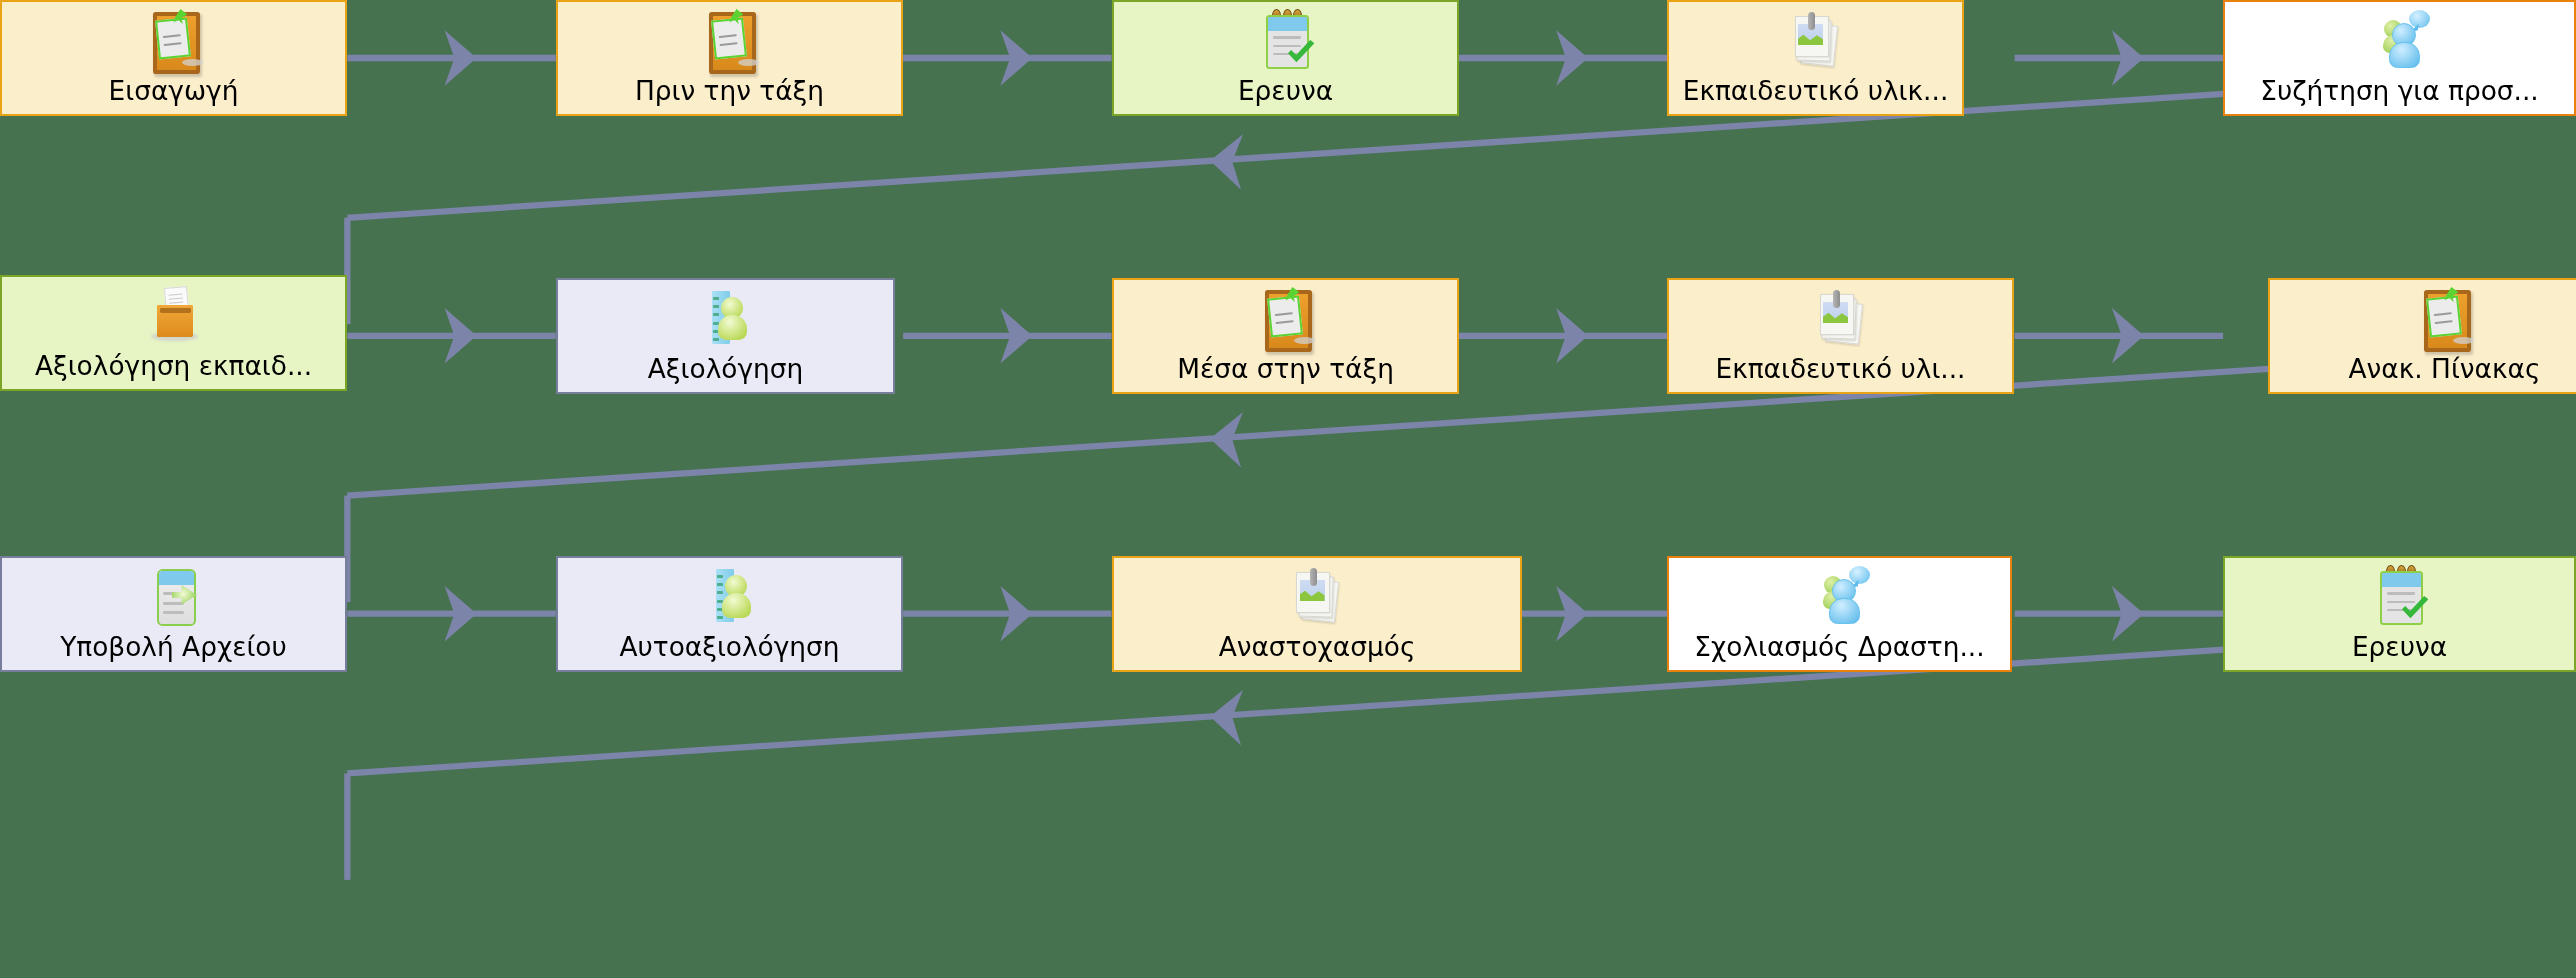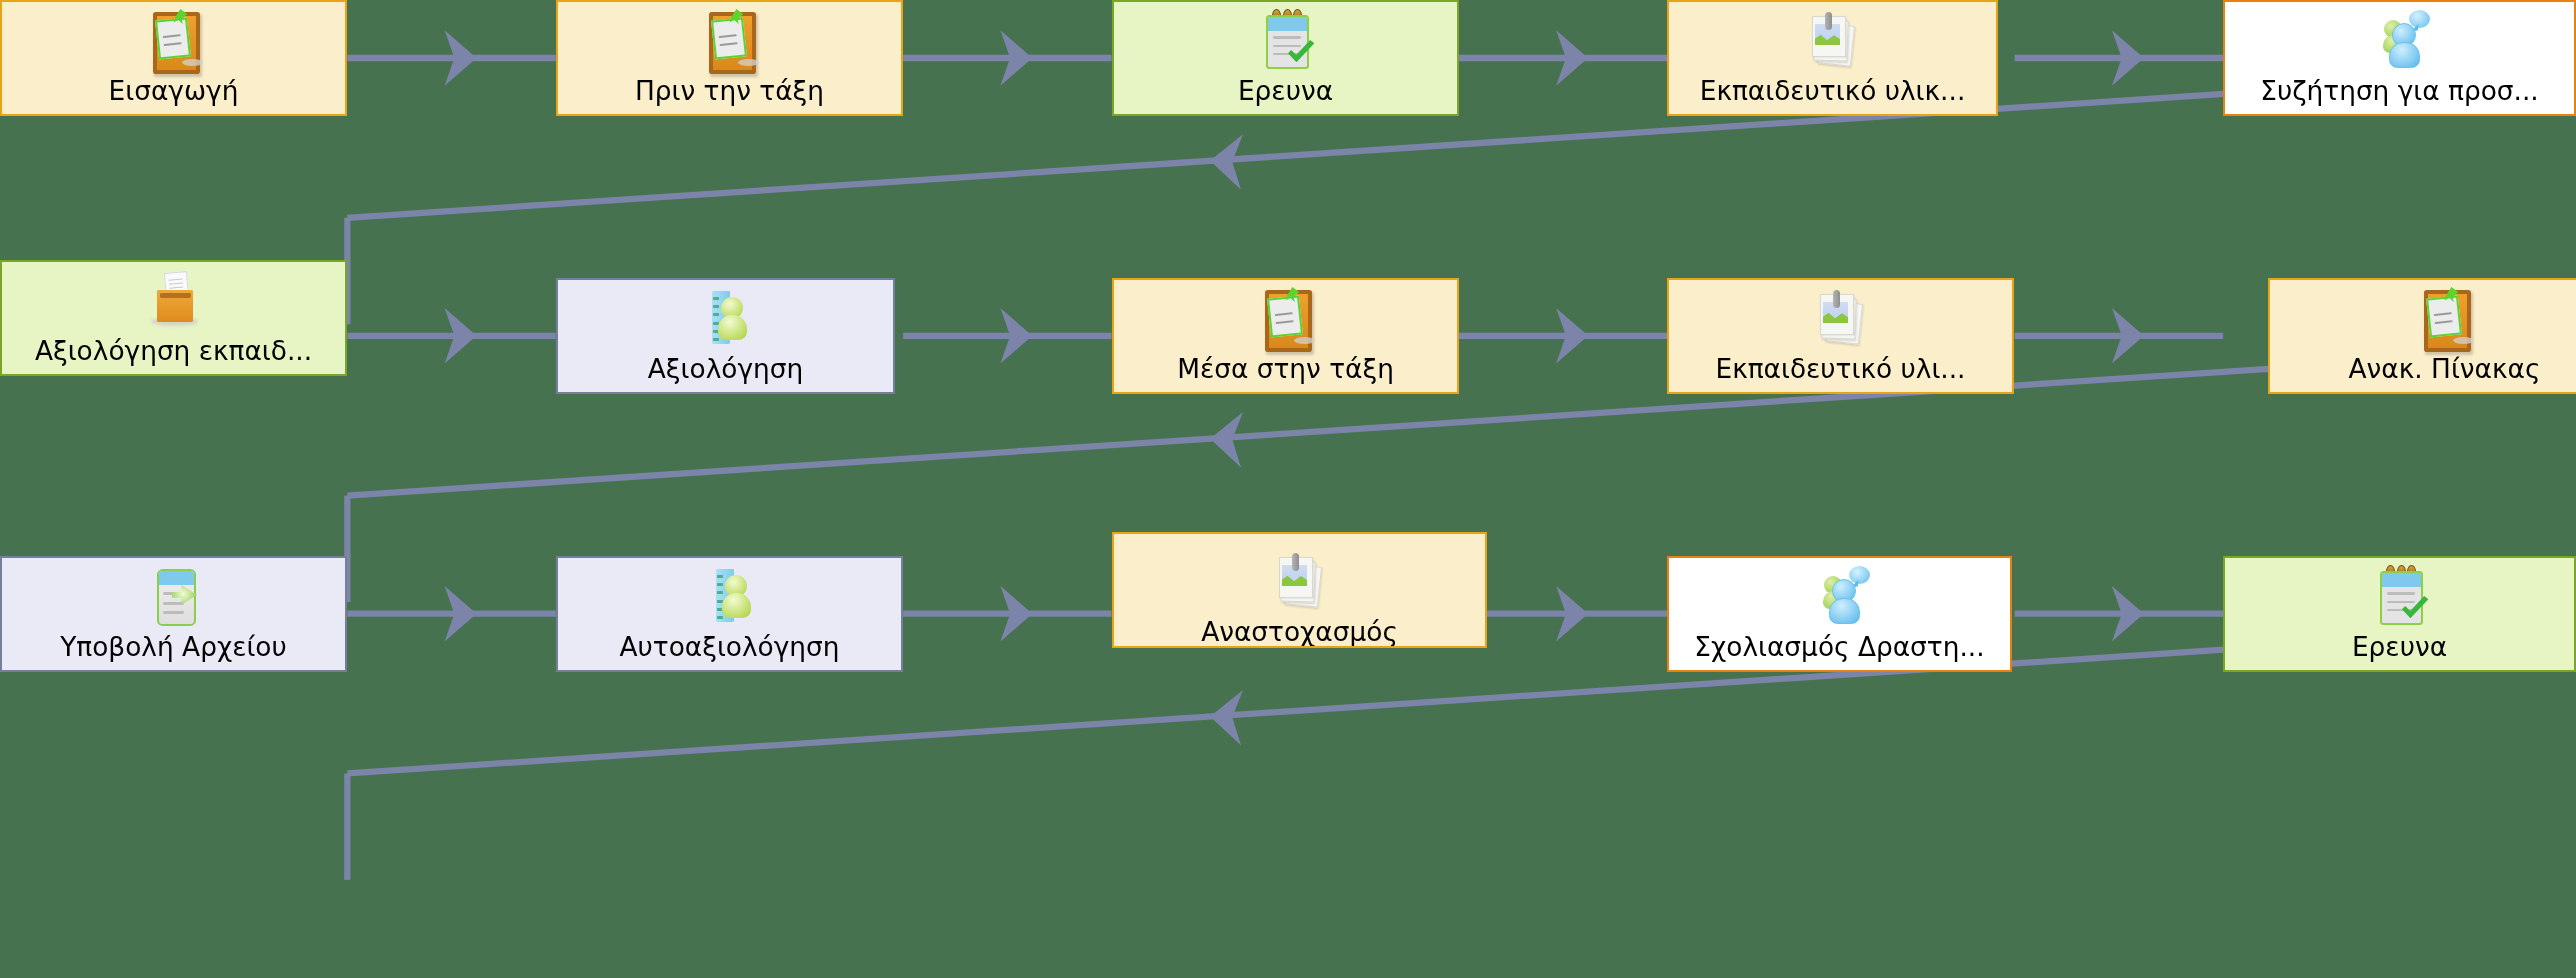--- a/index.html
+++ b/index.html
@@ -230,21 +230,21 @@
             <div class="top"></div>
             <div class="ln l1"></div>
             <div class="ln l2"></div>
             <div class="ln l3"></div>
           </div>
           <div class="tick"></div>
         </div>
       </div>
       <div class="label">Ερευνα</div>
     </div>
-    <div class="node t-activity" style="left: 1667px; top: 0px; width: 331px; height: 116px;">
+    <div class="node t-activity" style="left: 1667px; top: 0px; width: 297px; height: 116px;">
       <div class="icon">
         <div class="ic icon-res">
           <div class="sheet s3"></div>
           <div class="sheet s2"></div>
           <div class="sheet s1"></div>
           <div class="pic">
             <div class="hill"></div>
           </div>
           <div class="clip"></div>
         </div>
@@ -260,21 +260,21 @@
           </div>
           <div class="bub"></div>
           <div class="pblue">
             <div class="h"></div>
             <div class="b"></div>
           </div>
         </div>
       </div>
       <div class="label">Συζήτηση για προσ...</div>
     </div>
-    <div class="node t-survey" style="left: 0px; top: 260px; width: 347px; height: 116px;">
+    <div class="node t-survey" style="left: 0px; top: 275px; width: 347px; height: 116px;">
       <div class="icon">
         <div class="ic icon-inbox">
           <div class="shadow"></div>
           <div class="paper">
             <i></i>
             <i></i>
             <i></i>
             <i></i>
           </div>
           <div class="tray"></div>
@@ -360,21 +360,21 @@
             <i></i>
             <i></i>
             <i></i>
           </div>
           <div class="h"></div>
           <div class="b"></div>
         </div>
       </div>
       <div class="label">Αυτοαξιολόγηση</div>
     </div>
-    <div class="node t-activity" style="left: 1112px; top: 532px; width: 375px; height: 116px; justify-content: flex-end;">
+    <div class="node t-activity" style="left: 1112px; top: 556px; width: 410px; height: 116px;">
       <div class="icon">
         <div class="ic icon-res">
           <div class="sheet s3"></div>
           <div class="sheet s2"></div>
           <div class="sheet s1"></div>
           <div class="pic">
             <div class="hill"></div>
           </div>
           <div class="clip"></div>
         </div>

